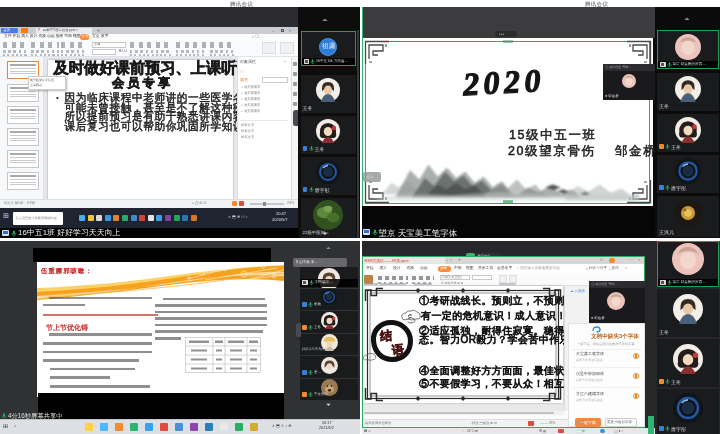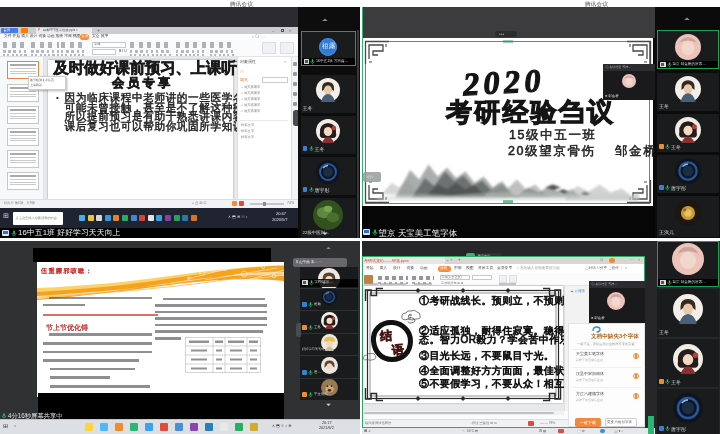--- a/index.html
+++ b/index.html
@@ -237,21 +237,20 @@
         </g>
       </defs>
 <use href="#fret"></use>
 <use href="#fret" transform="translate(290,0) scale(-1,1)"></use>
 <use href="#fret" transform="translate(0,168) scale(1,-1)"></use>
 <use href="#fret" transform="translate(290,168) scale(-1,-1)"></use>
 <rect x="140" y="162" width="10" height="4" fill="#2f9e63" opacity="0.7"></rect>
 <rect x="140" y="2" width="10" height="3" fill="#2f9e63" opacity="0.5"></rect>
 </svg>
 <div class="t" style="left:463px;top:66px;font-size:32px;color:#141414;font-family:'Liberation Serif',serif;font-weight:bold;font-style:italic;letter-spacing:4.5px;transform:rotate(-3deg);-webkit-text-stroke:1.2px #141414">2020</div>
-<div class="t" style="left:446px;top:99px;font-size:26px;color:#151515;font-weight:bold;letter-spacing:2.2px;-webkit-text-stroke:1.1px #151515">考研经验刍议</div>
 <div class="t" style="left:509px;top:128.8px;font-size:12.5px;color:#222;letter-spacing:1.6px;-webkit-text-stroke:0.5px #222">15级中五一班</div>
 <div class="t" style="left:508px;top:144.7px;font-size:12.5px;color:#222;letter-spacing:1.6px;-webkit-text-stroke:0.5px #222">20级望京骨伤</div>
 <div class="t" style="left:615px;top:144.7px;font-size:12.5px;color:#222;letter-spacing:1.6px;-webkit-text-stroke:0.5px #222">邹金桥</div>
 <svg class="a" style="left:365px;top:145px" width="285" height="58" viewBox="0 0 285 58">
 <defs>
         <filter id="bl" x="-10%" y="-10%" width="120%" height="120%">
           <feGaussianBlur stdDeviation="1.2"></feGaussianBlur>
         </filter>
       </defs>
 <g filter="url(#bl)" transform="translate(12,9) scale(0.92,0.8)">
@@ -605,23 +604,23 @@
 <div class="t" style="left:380px;top:330px;font-size:12px;color:#4a1414;font-weight:bold;-webkit-text-stroke:0.6px #4a1414;transform:rotate(-6deg)">结</div>
 <div class="t" style="left:392px;top:344px;font-size:12px;color:#4a1414;font-weight:bold;-webkit-text-stroke:0.6px #4a1414;transform:rotate(-6deg)">语</div>
 <svg class="a" style="left:400px;top:309px" width="22" height="13" viewBox="0 0 22 13">
       <path d="M2 9 Q1 4 6 4 Q7 1 11 2 Q15 0 17 3 Q21 4 20 7 Q21 10 16 10 Q12 12 8 10 Q3 12 2 9 Z" fill="none" stroke="#555" stroke-width="0.8"></path>
       <text x="8" y="9" font-size="7" fill="#333" font-style="italic">e</text>
     </svg>
 <svg class="a" style="left:362px;top:352px" width="16" height="10" viewBox="0 0 16 10">
       <path d="M1.5 7 Q1 3 5 3 Q6 1 9 1.5 Q13 1 13.5 4 Q15 6 12 7.5 Q8 9 5 7.5 Q2 9 1.5 7 Z" fill="none" stroke="#555" stroke-width="0.7"></path>
     </svg>
 <div class="t" style="left:419px;top:295.7px;font-size:10px;color:#141414;letter-spacing:0.4px;-webkit-text-stroke:0.7px #141414">①考研战线长。预则立，不预则废。</div>
+<div class="t" style="left:421px;top:310.7px;font-size:10px;color:#141414;letter-spacing:0.4px;-webkit-text-stroke:0.7px #141414">有一定的危机意识！成人意识！</div>
 <div class="t" style="left:419px;top:326.2px;font-size:10px;color:#141414;letter-spacing:0.4px;-webkit-text-stroke:0.7px #141414">②适应孤独，耐得住寂寞。稳得了心</div>
 <div class="t" style="left:419px;top:335.2px;font-size:10px;color:#141414;letter-spacing:0.4px;-webkit-text-stroke:0.7px #141414">态。智力OR毅力？学会苦中作乐。</div>
-<div class="t" style="left:419px;top:351.2px;font-size:10px;color:#141414;letter-spacing:0.4px;-webkit-text-stroke:0.7px #141414">③目光长远，不要鼠目寸光。</div>
 <div class="t" style="left:419px;top:366.2px;font-size:10px;color:#141414;letter-spacing:0.4px;-webkit-text-stroke:0.7px #141414">④全面调整好方方面面，最佳状态。</div>
 <div class="t" style="left:419px;top:379.2px;font-size:10px;color:#141414;letter-spacing:0.4px;-webkit-text-stroke:0.7px #141414">⑤不要假学习，不要从众！相互学习！</div>
 <div class="a" style="left:362.5px;top:411px;width:201px;height:4px;background:#f1f1f1"></div>
 <div class="a" style="left:364px;top:411.8px;width:190px;height:2.5px;background:#c1c1c4;border-radius:1px"></div>
 <div class="a" style="left:362.5px;top:419px;width:206px;height:8px;background:#f1f2f4;border-top:1px solid #ddd"></div>
 <div class="t" style="left:365px;top:421.5px;font-size:3.3px;color:#777;">横风混同适当两法</div>
 <div class="t" style="left:470px;top:421.5px;font-size:3.3px;color:#777;">⌂批注 ▤备注 ⊞ ⊡</div>
 <div class="a" style="left:528px;top:420.5px;width:6px;height:5.5px;background:#e24a3b;border-radius:1px"></div>
 <div class="t" style="left:540px;top:421.5px;font-size:3.3px;color:#777;">—◦— 78%</div>
 <div class="a" style="left:563.5px;top:285.5px;width:80.5px;height:125.5px;background:#f2f2f3;border-left:1px solid #ddd"></div>

